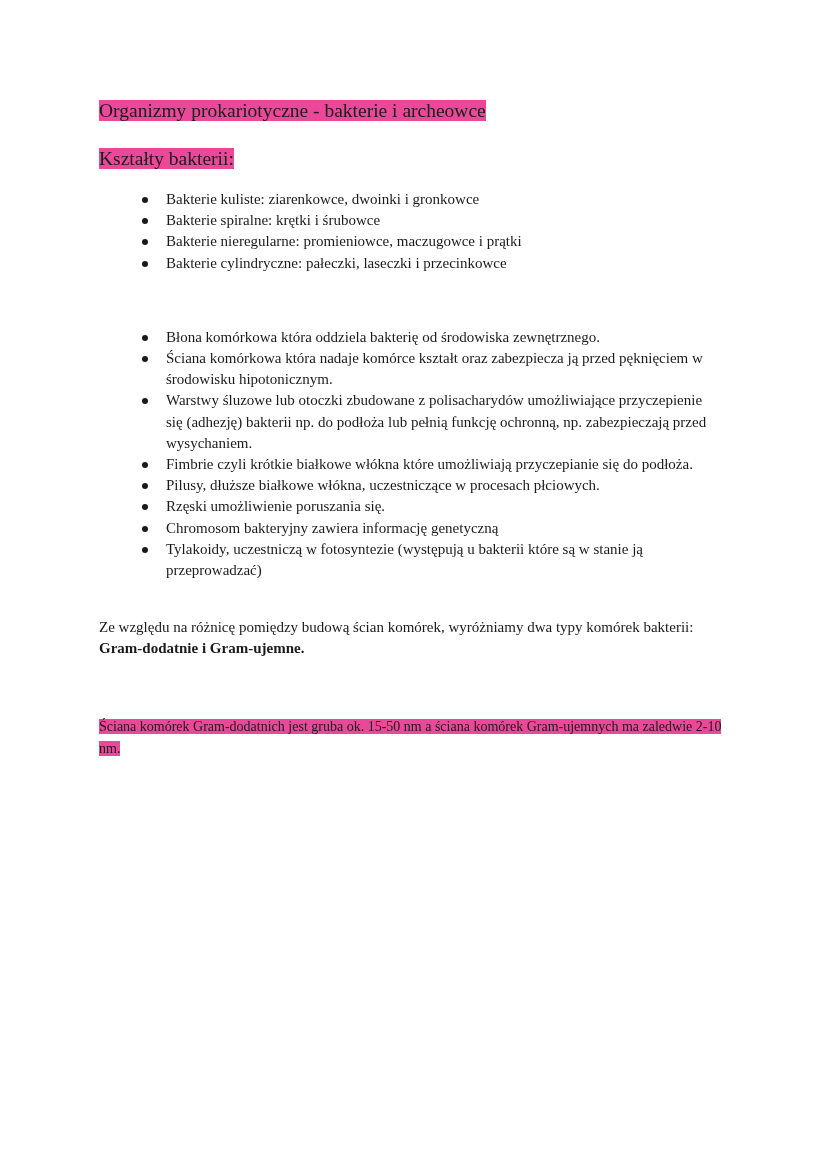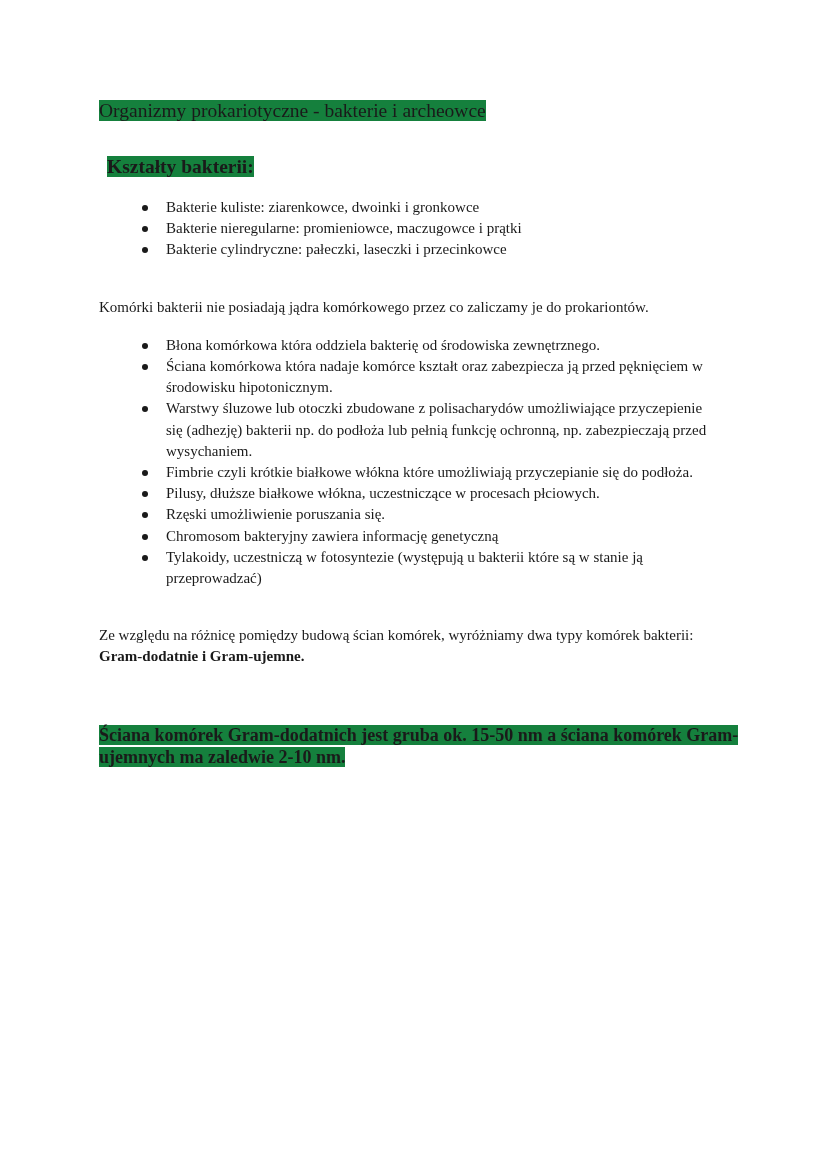--- a/index.html
+++ b/index.html
@@ -15,33 +15,33 @@
       font-family: "Liberation Serif", "DejaVu Serif", serif;
       color: #1a1a1a;
     }
     .page {
       position: absolute;
       left: 99px;
       top: 97px;
       width: 640px;
     }
     .hl {
-      background: #15803d;
+      background: #ec4899;
     }
     .h1 {
       font-size: 19.5px;
       line-height: 28px;
       margin: 0;
       font-weight: normal;
     }
     .h2 {
       font-size: 19.5px;
       line-height: 26px;
-      margin: 8px;
-      font-weight: bold;
+      margin: 0;
+      font-weight: normal;
     }
     .gap-title { height: 21px; }
     .gap-sec { height: 19px; }
     ul.bullets {
       list-style: none;
       margin: 17px;
       padding: 0 0 0 26px;
     }
     ul.bullets li {
       position: relative;
@@ -60,48 +60,48 @@
       background: #1a1a1a;
     }
     p.body {
       font-size: 15px;
       line-height: 21.2px;
       margin: 0;
     }
     .bold { font-weight: bold; }
     .gap-big { height: 56px; }
     p.note {
-      font-size: 18px;
+      font-size: 14px;
       line-height: 22px;
       margin: 0;
-      font-weight: bold;
+      font-weight: normal;
     }
   </style>
 </head>
 <body>
 
 <div class="page">
 
   <h1 class="h1"><span class="hl">Organizmy prokariotyczne - bakterie i archeowce</span></h1>
 
   <div class="gap-title"></div>
 
   <section>
     <h2 class="h2"><span class="hl">Kształty bakterii:</span></h2>
     <ul class="bullets">
       <li>Bakterie kuliste: ziarenkowce, dwoinki i gronkowce</li>
+      <li>Bakterie spiralne: krętki i śrubowce</li>
       <li>Bakterie nieregularne: promieniowce, maczugowce i prątki</li>
       <li>Bakterie cylindryczne: pałeczki, laseczki i przecinkowce</li>
     </ul>
   </section>
 
   <div class="gap-sec"></div>
 
   <section>
-    <p class="body">Komórki bakterii nie posiadają jądra komórkowego przez co zaliczamy je do prokariontów.</p>
     <ul class="bullets">
       <li>Błona komórkowa która oddziela bakterię od środowiska zewnętrznego.</li>
       <li>Ściana komórkowa która nadaje komórce kształt oraz zabezpiecza ją przed pęknięciem w środowisku hipotonicznym.</li>
       <li>Warstwy śluzowe lub otoczki zbudowane z polisacharydów umożliwiające przyczepienie się (adhezję) bakterii np. do podłoża lub pełnią funkcję ochronną, np. zabezpieczają przed wysychaniem.</li>
       <li>Fimbrie czyli krótkie białkowe włókna które umożliwiają przyczepianie się do podłoża.</li>
       <li>Pilusy, dłuższe białkowe włókna, uczestniczące w procesach płciowych.</li>
       <li>Rzęski umożliwienie poruszania się.</li>
       <li>Chromosom bakteryjny zawiera informację genetyczną</li>
       <li>Tylakoidy, uczestniczą w fotosyntezie (występują u bakterii które są w stanie ją przeprowadzać)</li>
     </ul>

